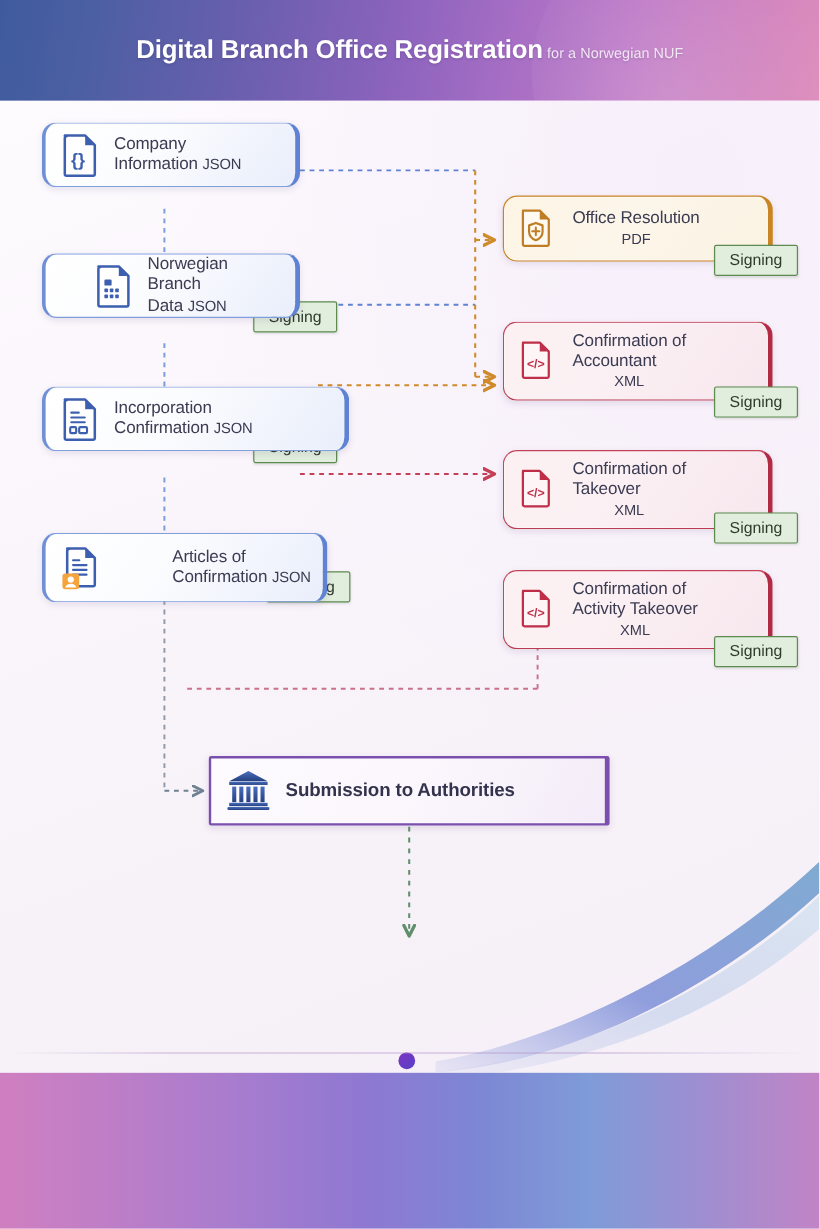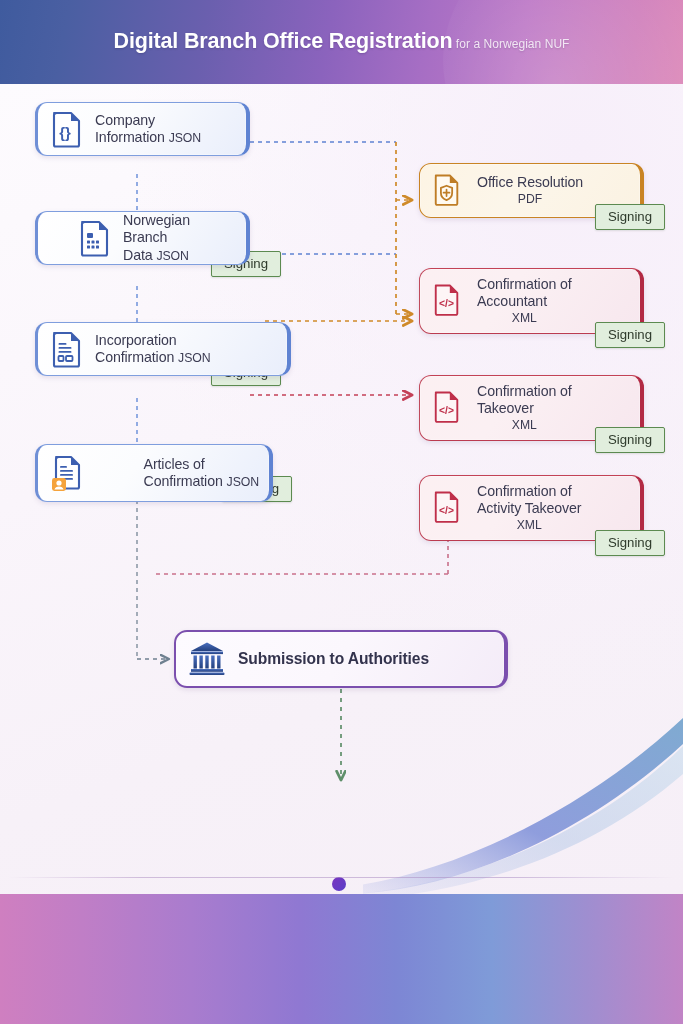--- a/index.html
+++ b/index.html
@@ -108,21 +108,21 @@
     background: linear-gradient(125deg, #fcf0f2 0%, #fbf0f3 40%, #f7e7ee 100%);
     border: 1.8px solid #bf2f4a;
     border-right-width: 4px;
     border-color: #c34256 #b22a44 #bb3b50 #c04a5c;
   }
   
   .n-purple {
     background: linear-gradient(120deg, #fdfbff 0%, #fbf7fd 50%, #f4ecf8 100%);
     border: 2px solid #7b4fae;
     border-right-width: 4px;
-    border-radius: 13px;
+    border-radius: 2px;
   }
   .n-purple .title { font-size: 15.6px; font-weight: bold; color: #33334d; }
 
   
   .badge {
     position: absolute;
     background: #e1eedd;
     border: 1.4px solid #5c8a50;
     color: #2f3b2c;
     font-size: 13.2px;

